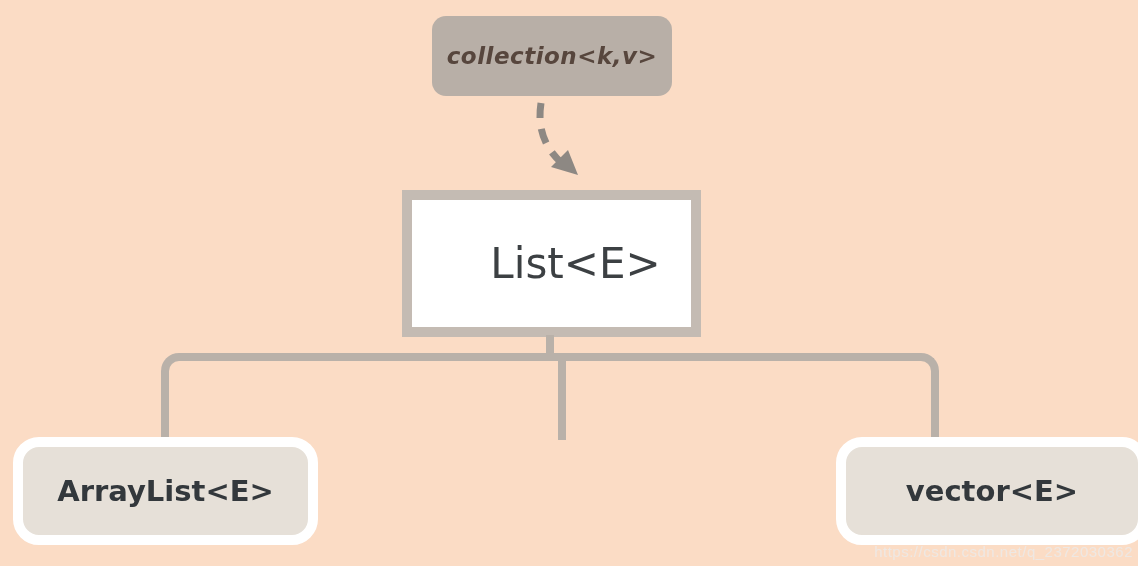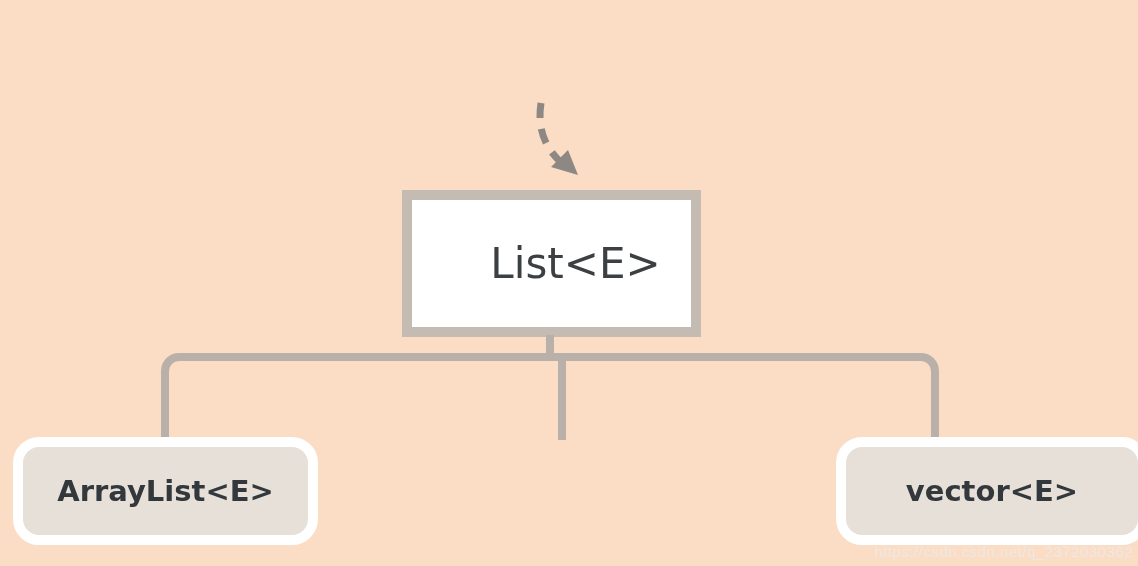--- a/index.html
+++ b/index.html
@@ -107,20 +107,23 @@
     color: var(--watermark-text);
     opacity: 0.8;
     white-space: nowrap;
   }
 </style>
 </head>
 <body>
 
 <div class="canvas">
 
+  <div class="root-node">
+    <span class="label">collection&lt;k,v&gt;</span>
+  </div>
 
   <svg class="arrow-svg" viewBox="0 0 120 100" xmlns="http://www.w3.org/2000/svg" aria-hidden="true">
     <path d="M 41 8 Q 35 46 64 70" fill="none" stroke="currentColor" stroke-width="7" stroke-dasharray="15 11" stroke-linecap="butt"></path>
     <polygon points="78,80 68,55 51,72" fill="currentColor"></polygon>
   </svg>
 
   <div class="list-node">
     <span class="label">List&lt;E&gt;</span>
   </div>
 

